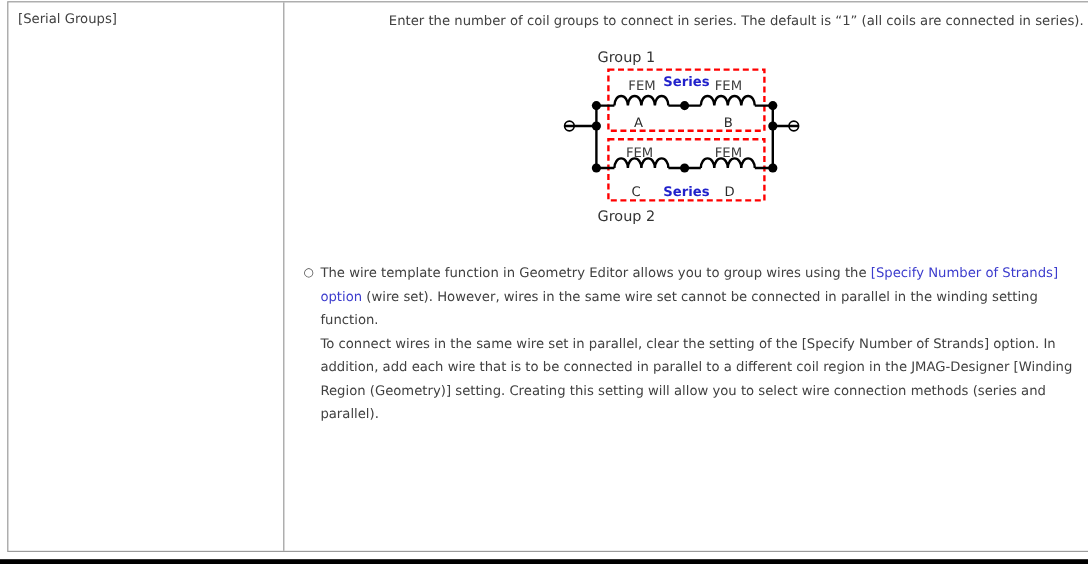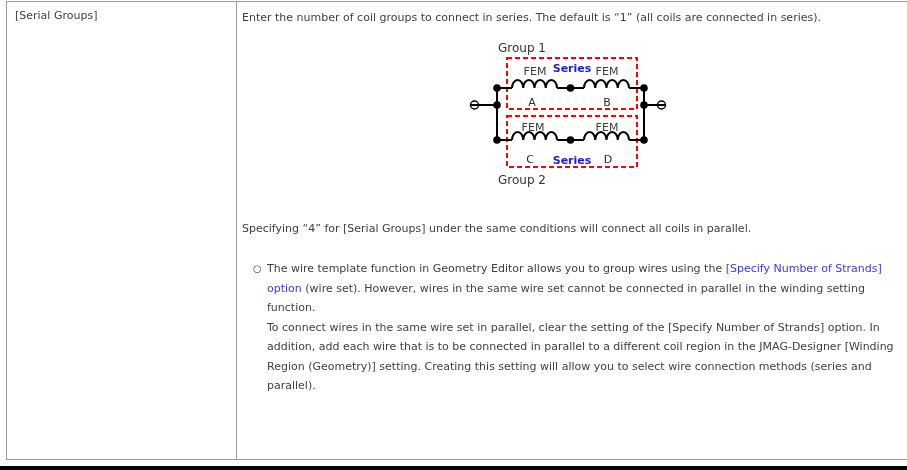--- a/index.html
+++ b/index.html
@@ -11,21 +11,21 @@
     position:absolute;top:1px;left:6px;width:901px;height:457px;
     border:1px solid #9b9b9b;background:#fff;display:flex;box-sizing:content-box;
   }
   .cell-left{
     width:230px;flex:none;border-right:1px solid #9b9b9b;
     padding:6px 8px;font-size:11px;line-height:15px;box-sizing:border-box;
   }
   .cell-right{
     flex:1;padding:5px 5px 0 5px;font-size:11px;overflow:hidden;box-sizing:border-box;
   }
-  .cell-right p{margin:0 0 3px 0;line-height:21px;}
+  .cell-right p{margin:0 0 3px 0;line-height:21px;text-align:right;}
   .diagram{margin:9px 0 29px 217px;width:250px;height:152px;text-decoration:underline;}
   .bullet{display:flex;margin:20px 0 0 11px;line-height:19.5px;}
   .bullet .marker{width:14px;flex:none;font-size:10px;line-height:19.5px;color:#404040;}
   .bullet-text{flex:1;padding-right:2px;}
   a.doc-link{color:#3c3ccd;text-decoration:none;cursor:pointer;}
   .black-bar{position:absolute;left:0;top:466px;width:907px;height:4px;background:#000000;}
 
   
   .wire{stroke:#000;stroke-width:2;fill:none;}
   .term{stroke:#000;stroke-width:1.4;fill:none;}
@@ -89,21 +89,20 @@
           <text class="coil-letter" x="603" y="149">B</text>
           <text class="fem" x="529" y="174">FEM</text>
           <text class="fem" x="603" y="174">FEM</text>
           <text class="coil-letter" x="526" y="206">C</text>
           <text class="series" x="568" y="206.5">Series</text>
           <text class="coil-letter" x="604" y="206">D</text>
           <text class="dlabel" x="494" y="227">Group 2</text>
         </svg>
       </div>
 
-      <p>Specifying “4” for [Serial Groups] under the same conditions will connect all coils in parallel.</p>
 
       <div class="bullet">
         <span class="marker">○</span>
         <div class="bullet-text"><span>The wire template function in Geometry Editor allows you to group wires using the </span><a class="doc-link" href="#">[Specify Number of Strands] option</a><span> (wire set). However, wires in the same wire set cannot be connected in parallel in the winding setting function.</span><br><span>To connect wires in the same wire set in parallel, clear the setting of the [Specify Number of Strands] option. In addition, add each wire that is to be connected in parallel to a different coil region in the JMAG-Designer [Winding Region (Geometry)] setting. Creating this setting will allow you to select wire connection methods (series and parallel).</span>
         </div>
       </div>
     </div>
 
   </div>
   <div class="black-bar"></div>

